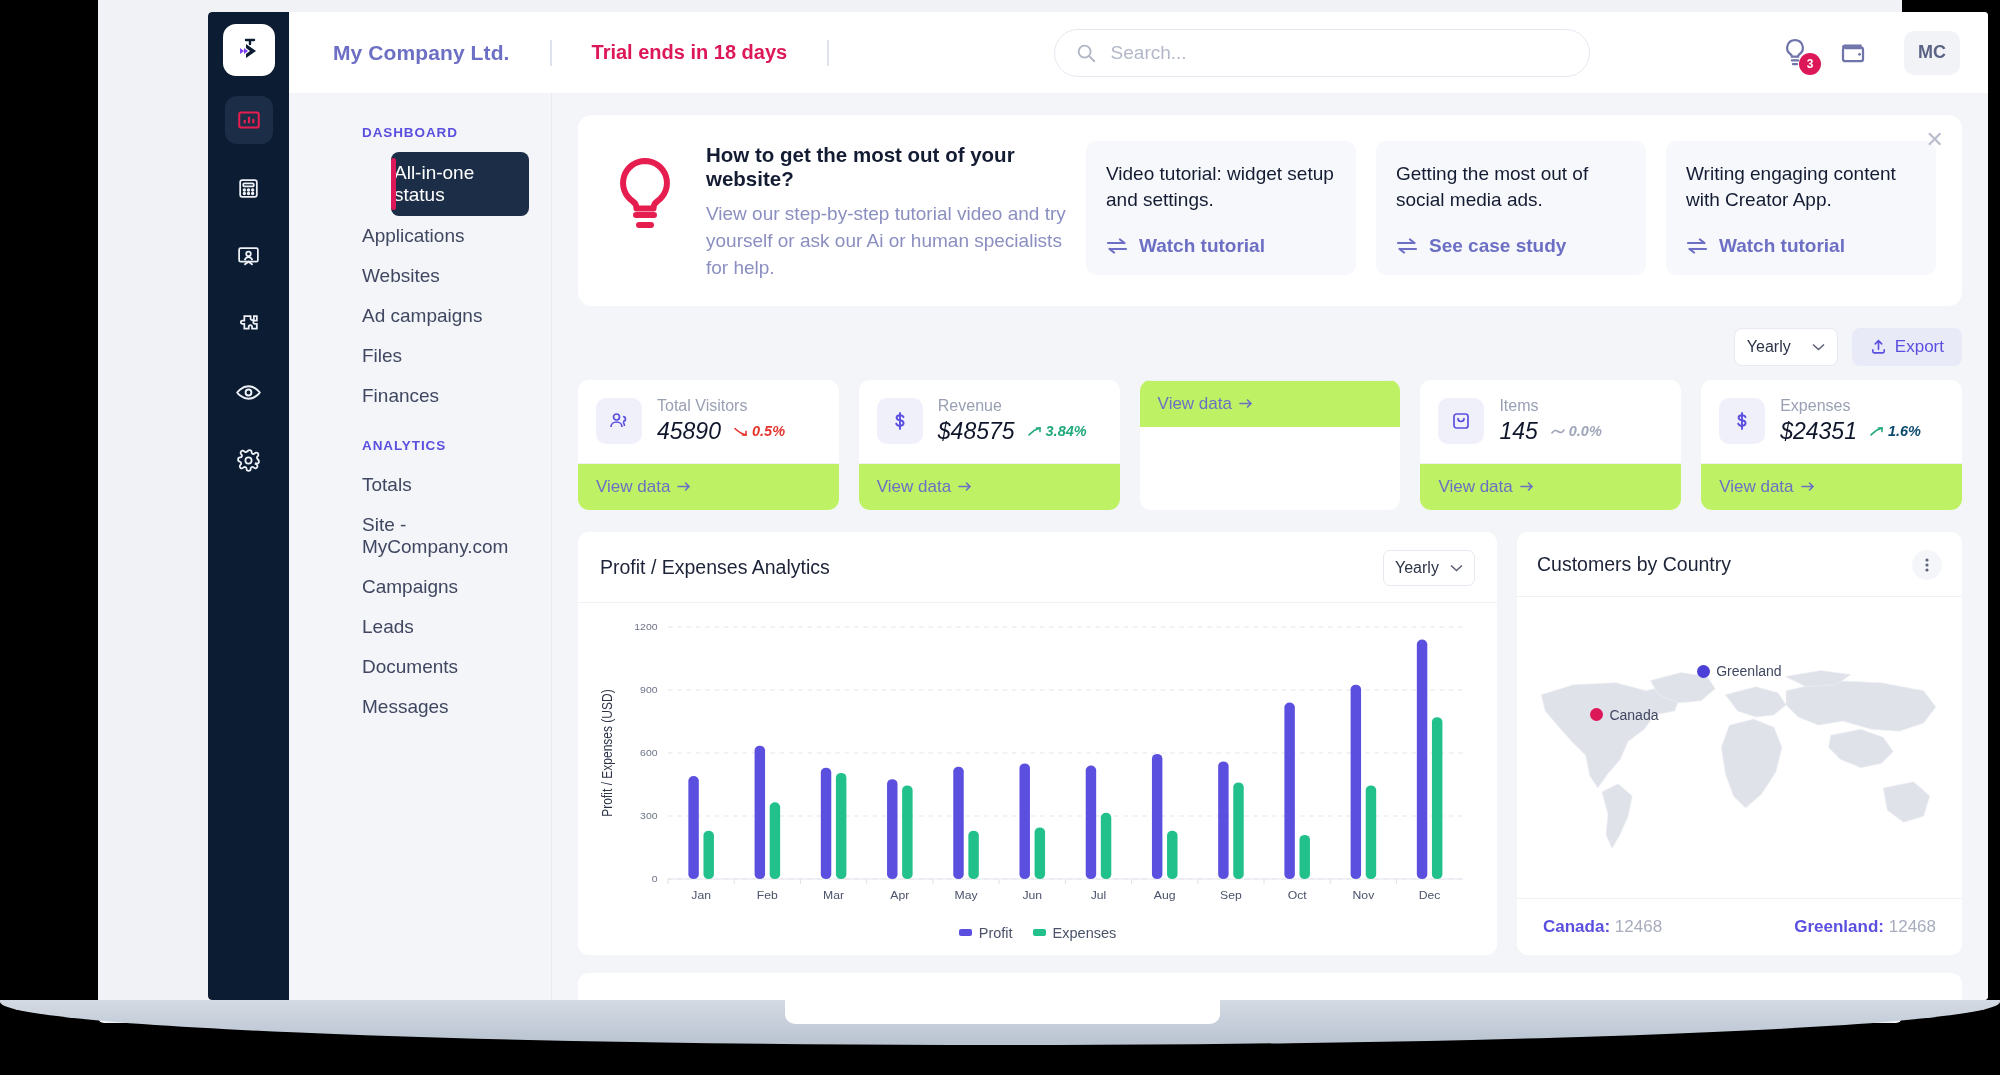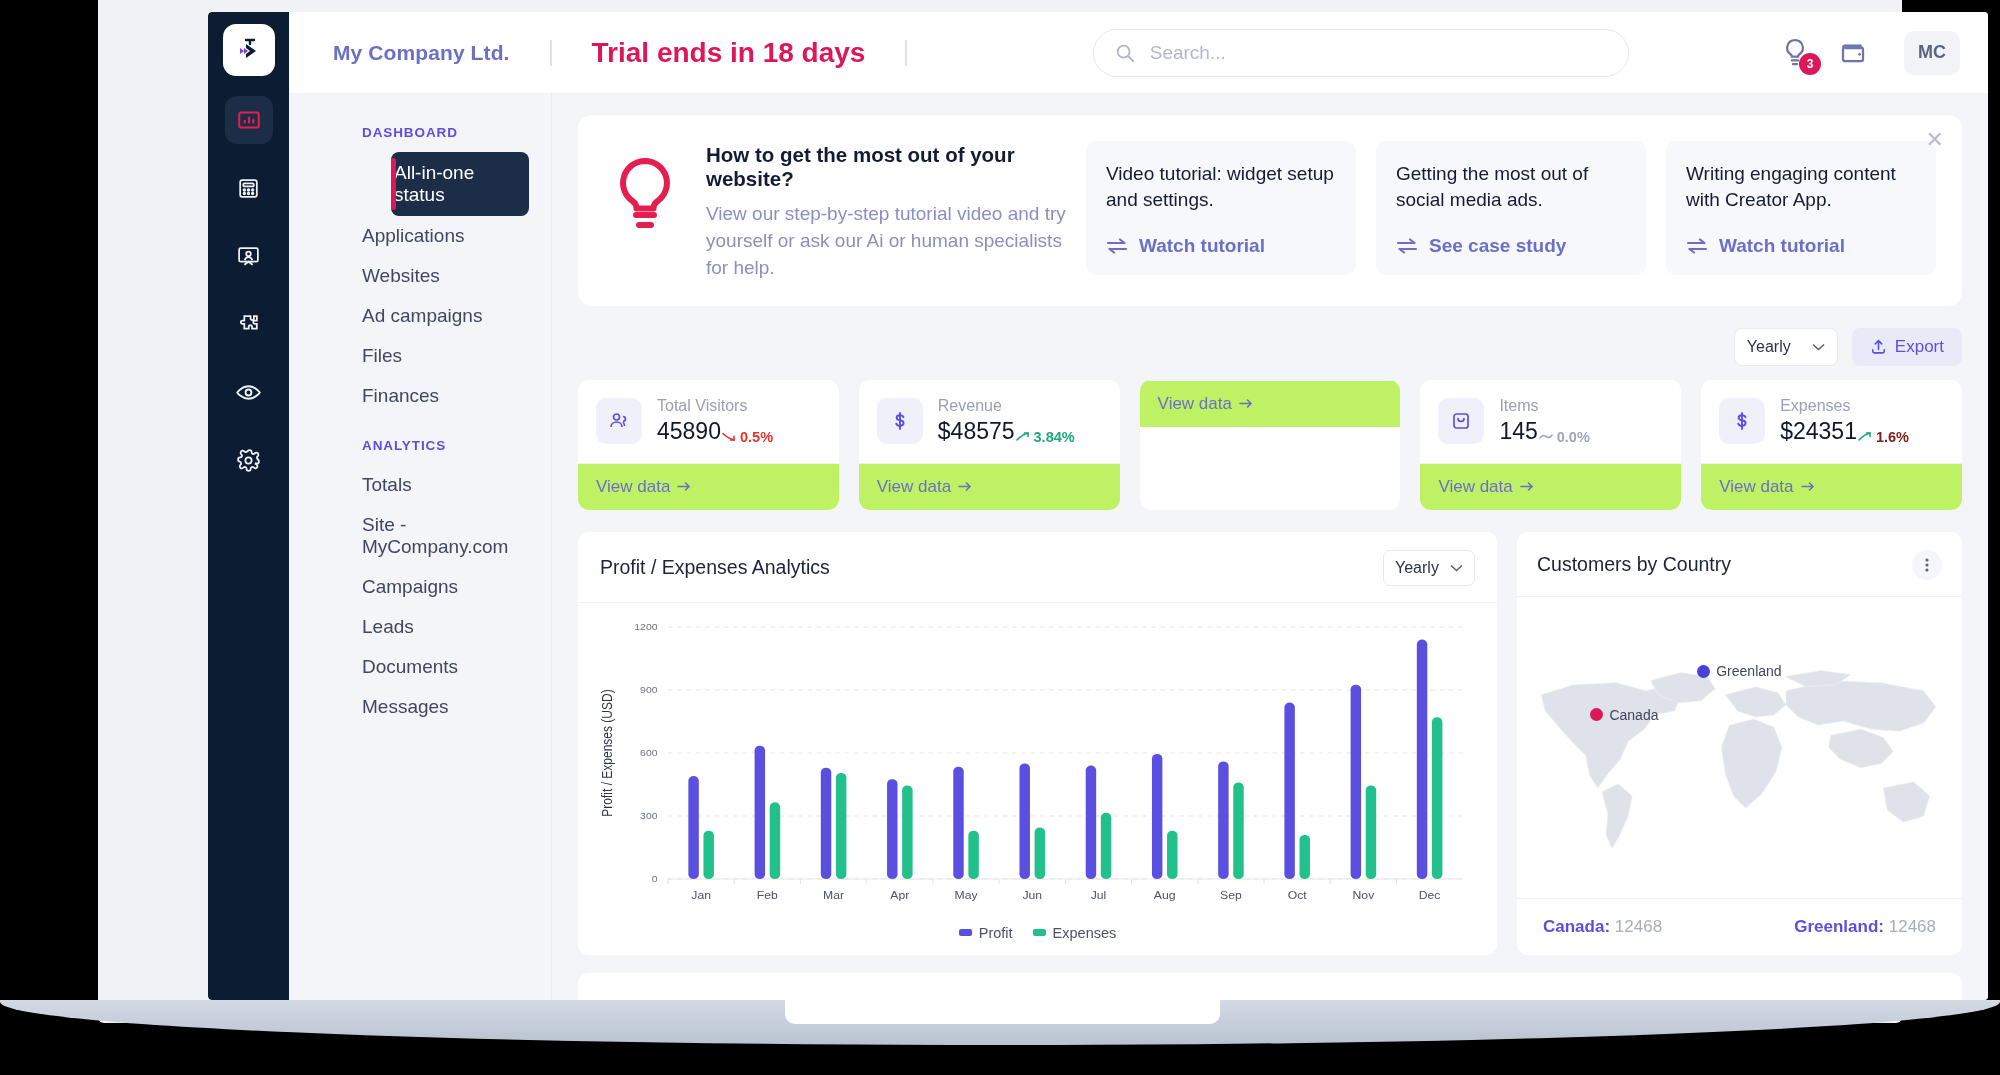--- a/index.html
+++ b/index.html
@@ -66,21 +66,21 @@
 
   
   #topbar {
     height: 81px; background: #fff; display: flex; align-items: center;
     padding: 0 28px 0 44px; flex: 0 0 81px;
   }
   #company {
     font-size: 21px; font-weight: bold; color: #6c6fc4; letter-spacing: .1px; text-align: center;
   }
   .vdiv { width: 2px; height: 26px; background: #dfe2ec; margin: 0 40px; flex:0 0 2px;}
-  #trial { font-size: 28px; font-weight: bold; color: #dd1858; }
+  #trial { font-size: 20px; font-weight: bold; color: #dd1858; }
   #searchwrap { flex: 1; display: flex; justify-content: center; }
   #search {
     width: 536px; height: 48px; border: 1.5px solid #e6e8f0; border-radius: 26px;
     display: flex; align-items: center; padding: 0 20px; gap: 14px; background:#fff;
   }
   #search input {
     border: none; outline: none; font-size: 19px; color: #4a5168;
     font-family: "Liberation Sans", sans-serif; background: transparent; flex: 1;
   }
   #search input::placeholder { color: #b3b8c9; }
@@ -164,21 +164,21 @@
   #kpis { display: flex; gap: 20px; }
   .kpi {
     flex: 1; background: #fff; border-radius: 11px; overflow: hidden; min-width:0;
   }
   .kpi-top { display: flex; align-items: center; gap: 15px; padding: 17px 18px 18px 18px; }
   .kpi-ico {
     width: 46px; height: 46px; border-radius: 10px; background: #f0f0fb;
     display: flex; align-items: center; justify-content: center; flex: 0 0 46px;
   }
   .kpi-label { font-size: 16px; color: #9aa0b4; margin-bottom: 3px; }
-  .kpi-value { font-size: 23px; color: #10172c; display:flex; align-items:flex-end; gap:1px;}
+  .kpi-value { font-size: 23px; color: #10172c; display:flex; align-items:center; gap:13px;font-style:italic;}
   .kpi-delta { font-size: 14.5px; font-weight: bold; display:flex; align-items:center; gap:4px;}
   .kpi-foot {
     border-top: 1px solid #f0f1f6; background: #bef264;
     padding: 13px 18px; font-size: 17px; color: #6c6fc4; cursor: pointer;
     display:flex; align-items:center; gap:7px;
   }
 
   
   #lower { display: flex; gap: 20px; margin-top: 22px; }
   #chart-card { flex: 1; background: #fff; border-radius: 11px; min-width: 0; }
@@ -514,21 +514,21 @@
                     <div class="kpi-ico">
                       <svg width="24" height="24" viewBox="0 0 24 24" fill="none" stroke="#5b4fe0" stroke-width="1.9" stroke-linecap="round">
                           <path d="M12 4v16"></path>
                           <path d="M15.5 8.2C15 6.9 13.7 6.2 12 6.2c-1.9 0-3.4 1-3.4 2.5s1.4 2.2 3.4 2.6c2 .4 3.6 1.1 3.6 2.8 0 1.6-1.6 2.7-3.6 2.7-1.9 0-3.3-.8-3.8-2.2"></path>
                         </svg>
                     </div>
                     <div>
                       <div class="kpi-label">Expenses</div>
                       <div class="kpi-value">
                         <span>$24351</span>
-                        <span class="kpi-delta" style="color:#7f1d1d">
+                        <span class="kpi-delta" style="color:#0c4a6e">
                           <svg width="14" height="11" viewBox="0 0 14 11" fill="none" stroke="#1fa97c" stroke-width="1.6" stroke-linecap="round">
                               <path d="M1 9C4 6 6 3.5 12 2"></path>
                               <path d="M8.4 2H12v3.6"></path>
                             </svg>
                           <span>1.6%</span>
                         </span>
                       </div>
                     </div>
                   </div>
                   <div class="kpi-foot">

